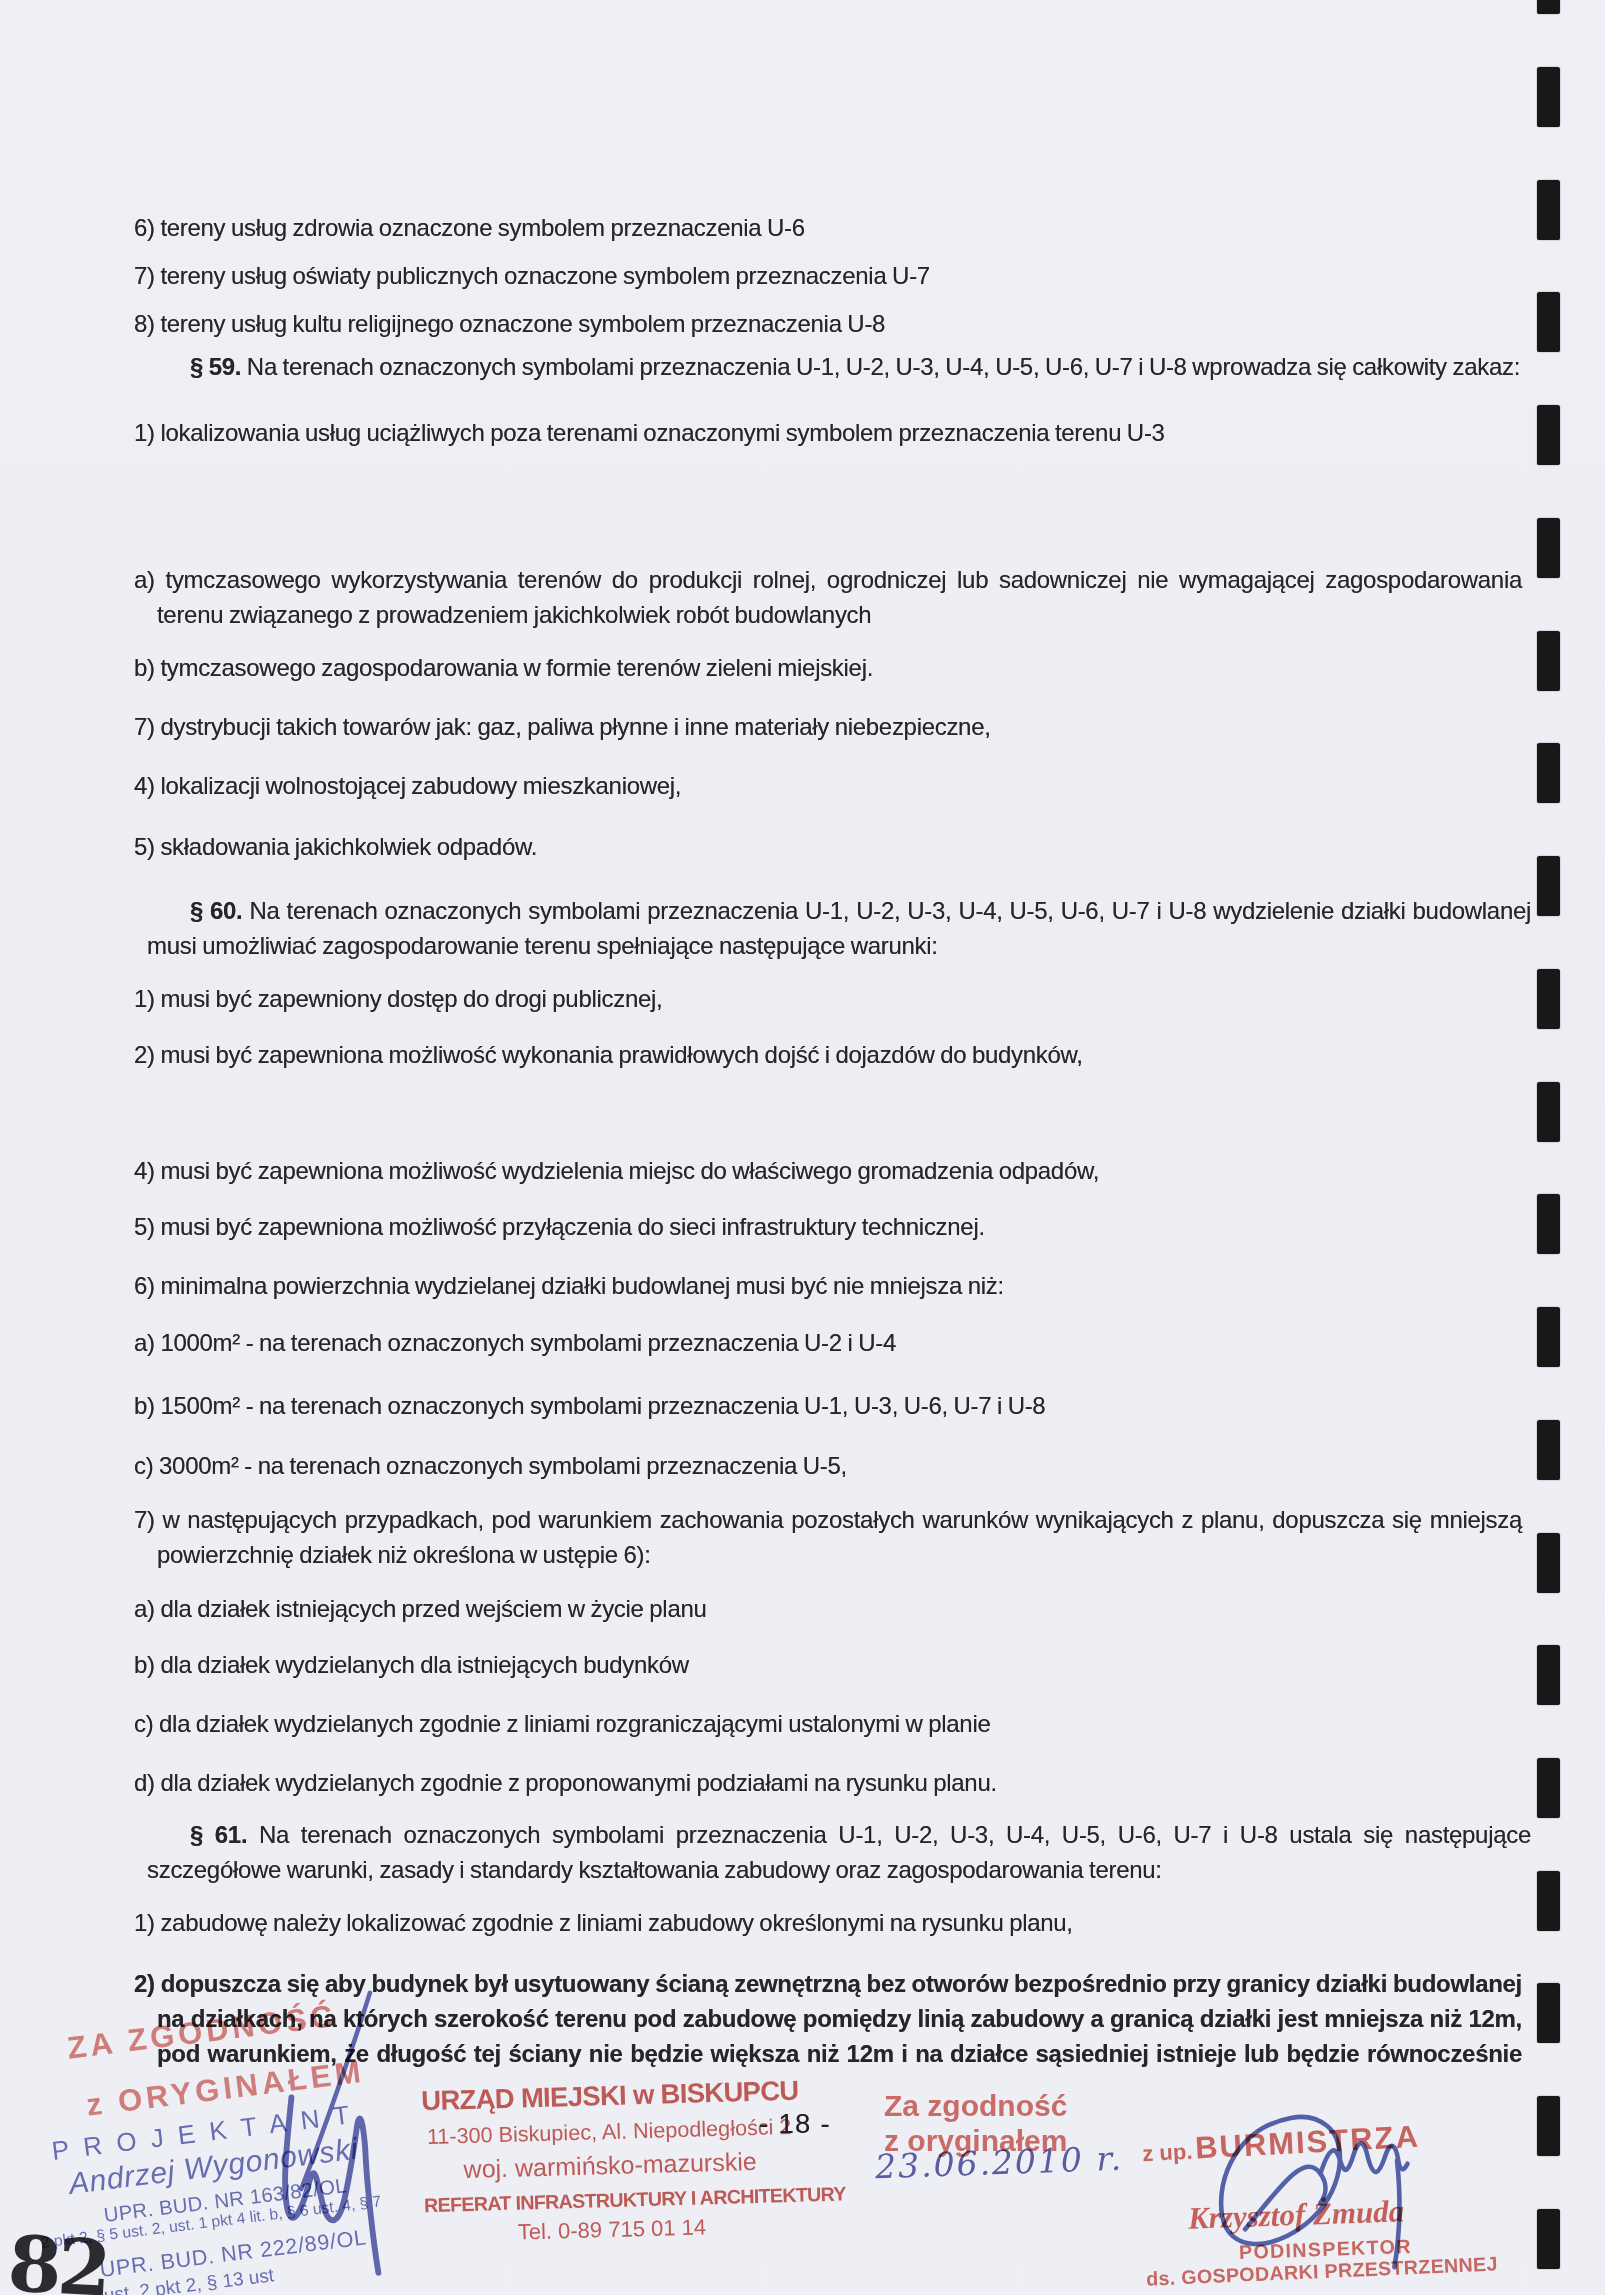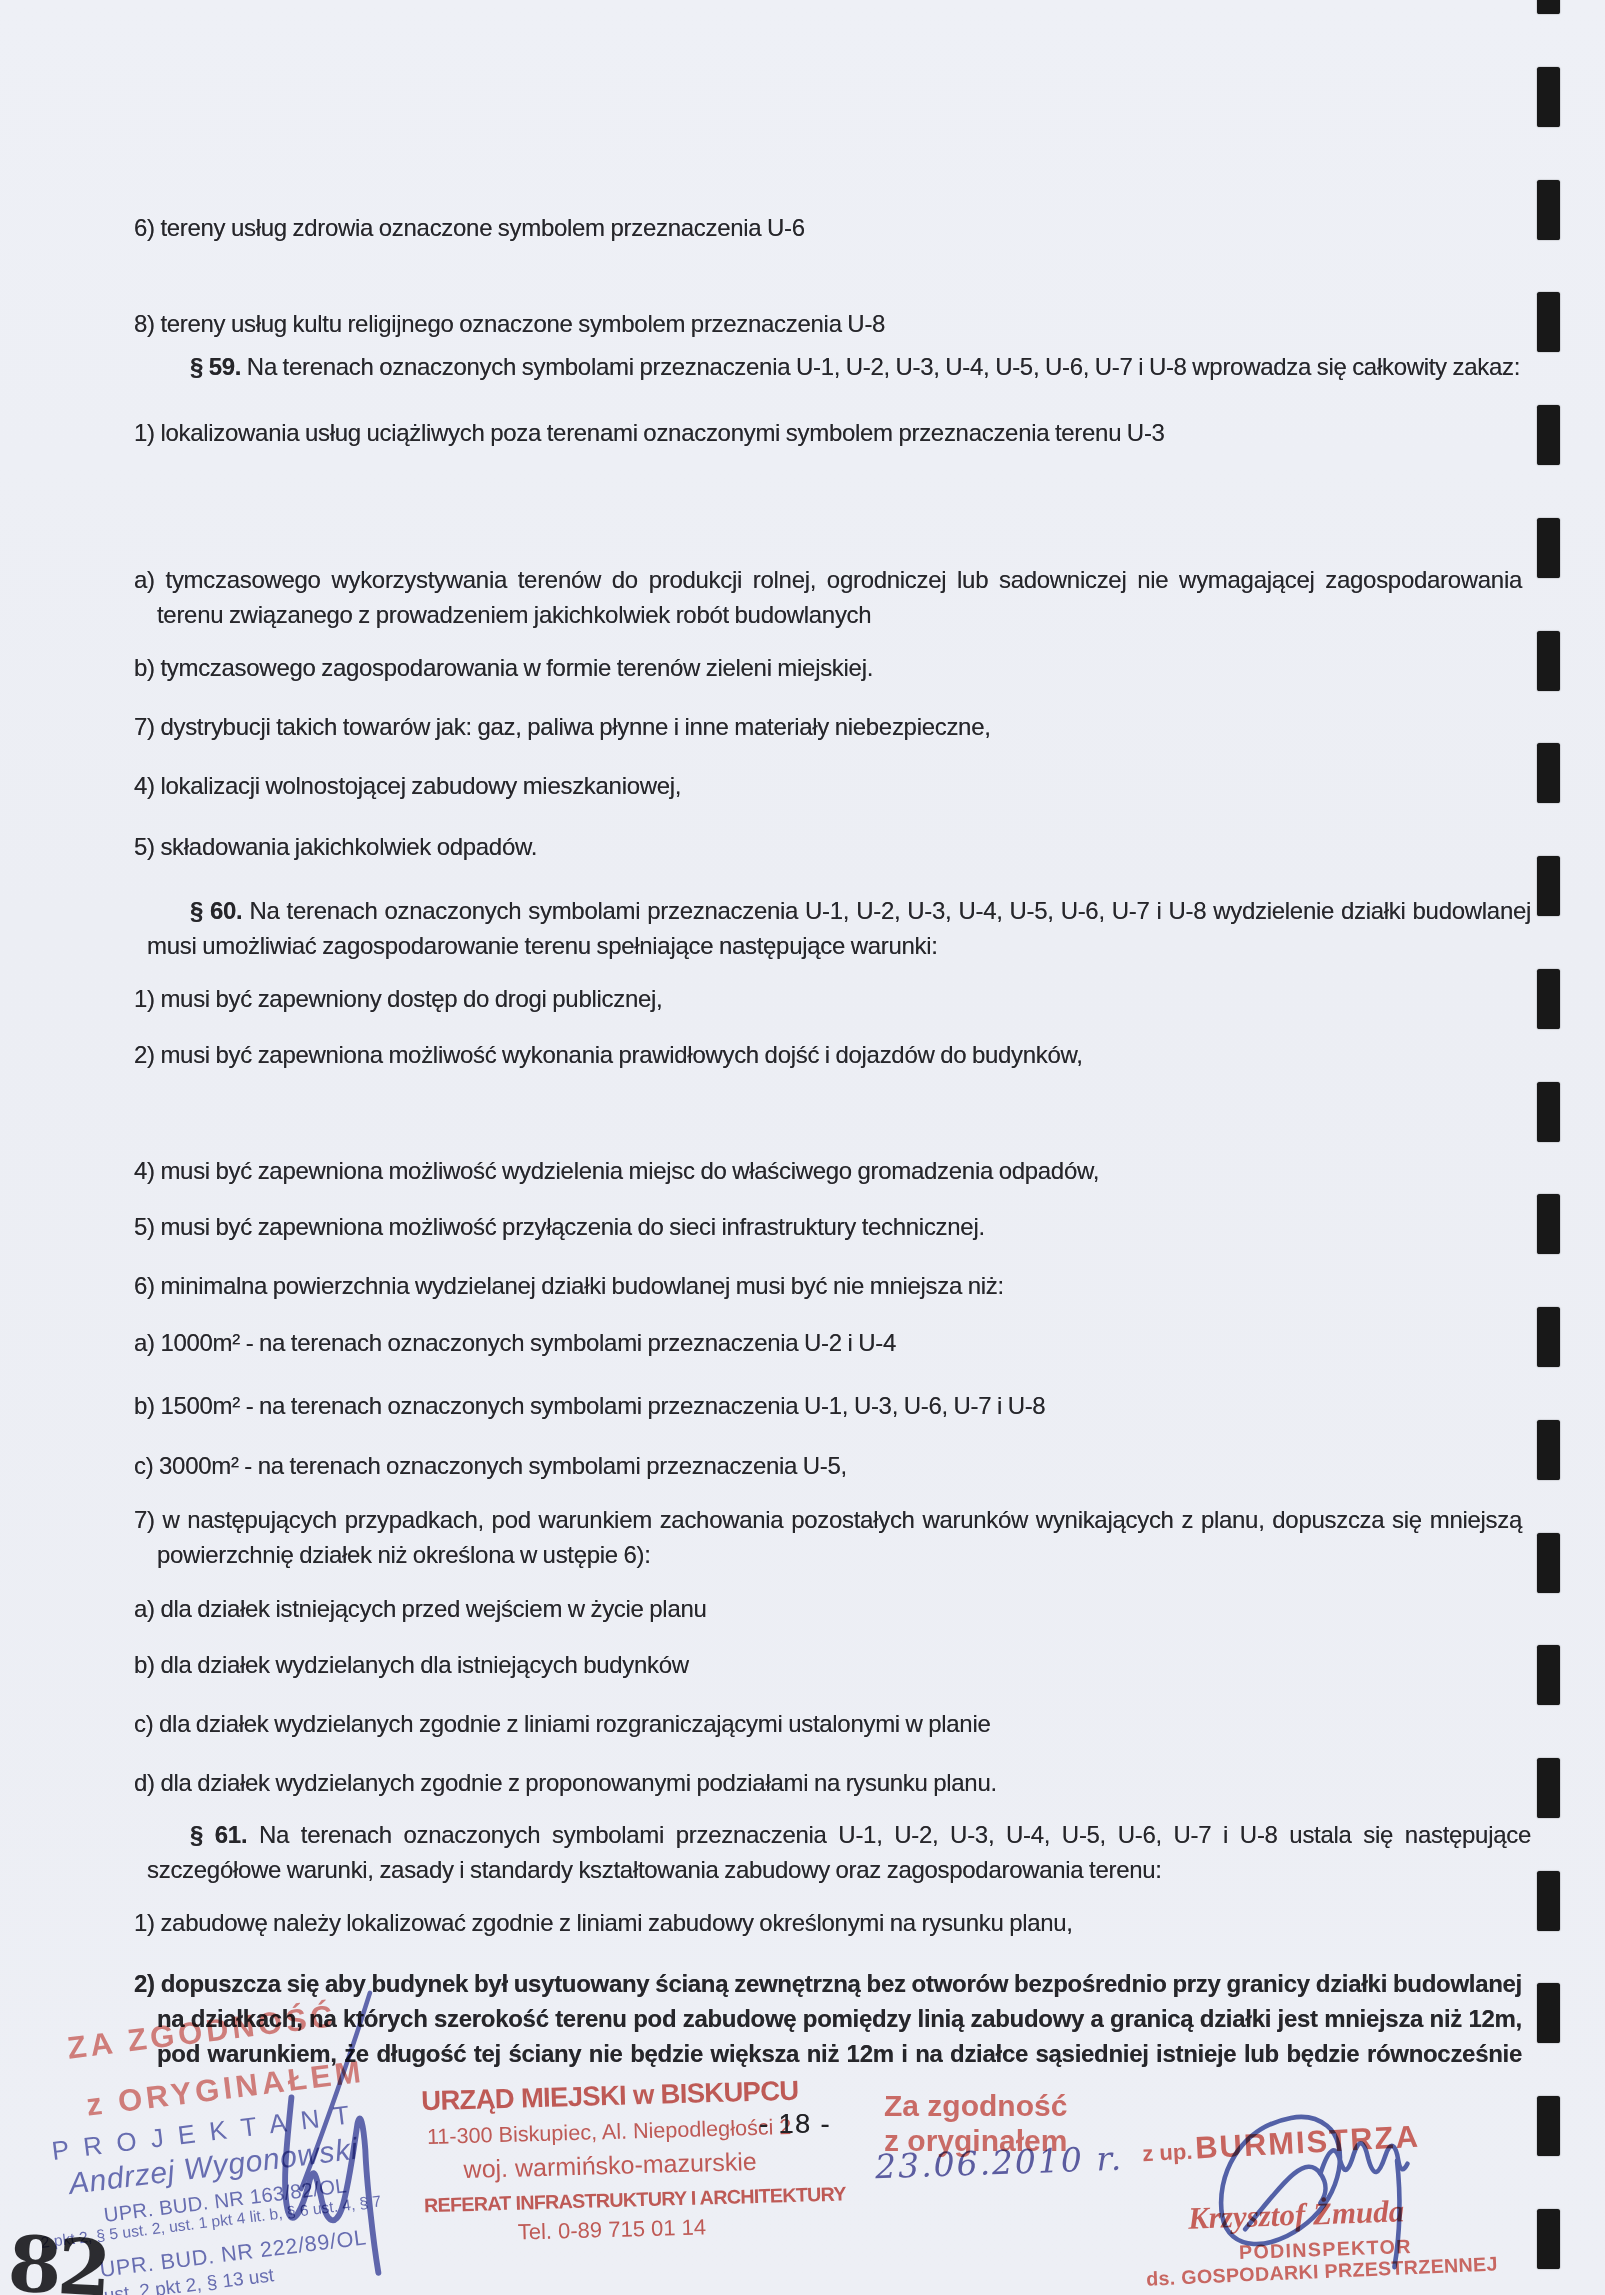--- a/index.html
+++ b/index.html
@@ -105,20 +105,21 @@
     <div class="bmark" style="top:1533px"></div>
     <div class="bmark" style="top:1645px"></div>
     <div class="bmark" style="top:1758px"></div>
     <div class="bmark" style="top:1871px"></div>
     <div class="bmark" style="top:1983px"></div>
     <div class="bmark" style="top:2096px"></div>
     <div class="bmark" style="top:2209px"></div>
   </div>
 
   <div class="blk item" style="top:210px">6) tereny usług zdrowia oznaczone symbolem przeznaczenia U-6</div>
+  <div class="blk item" style="top:258px">7) tereny usług oświaty publicznych oznaczone symbolem przeznaczenia U-7</div>
   <div class="blk item" style="top:306px">8) tereny usług kultu religijnego oznaczone symbolem przeznaczenia U-8</div>
 
   <div class="blk par" style="top:349px"><b class="lead">§ 59.</b> <span>Na terenach oznaczonych symbolami przeznaczenia U-1, U-2, U-3, U-4, U-5, U-6, U-7 i U-8 wprowadza się całkowity zakaz:</span></div>
 
   <div class="blk item" style="top:415px">1) lokalizowania usług uciążliwych poza terenami oznaczonymi symbolem przeznaczenia terenu U-3</div>
   <div class="blk item hang" style="top:562px">a) tymczasowego wykorzystywania terenów do produkcji rolnej, ogrodniczej lub sadowniczej nie wymagającej zagospodarowania terenu związanego z prowadzeniem jakichkolwiek robót budowlanych</div>
   <div class="blk item" style="top:650px">b) tymczasowego zagospodarowania w formie terenów zieleni miejskiej.</div>
   <div class="blk item" style="top:709px">7) dystrybucji takich towarów jak: gaz, paliwa płynne i inne materiały niebezpieczne,</div>
   <div class="blk item" style="top:768px">4) lokalizacji wolnostojącej zabudowy mieszkaniowej,</div>
   <div class="blk item" style="top:829px">5) składowania jakichkolwiek odpadów.</div>

